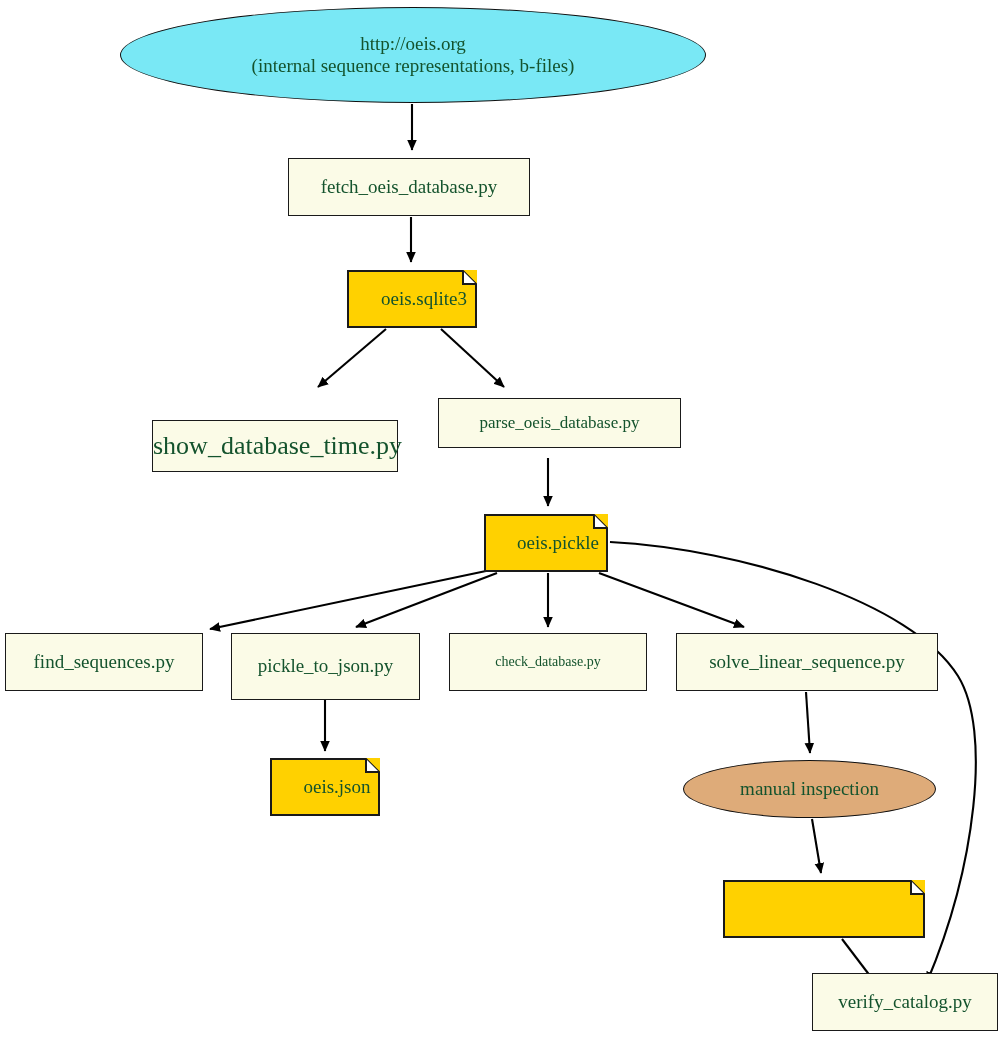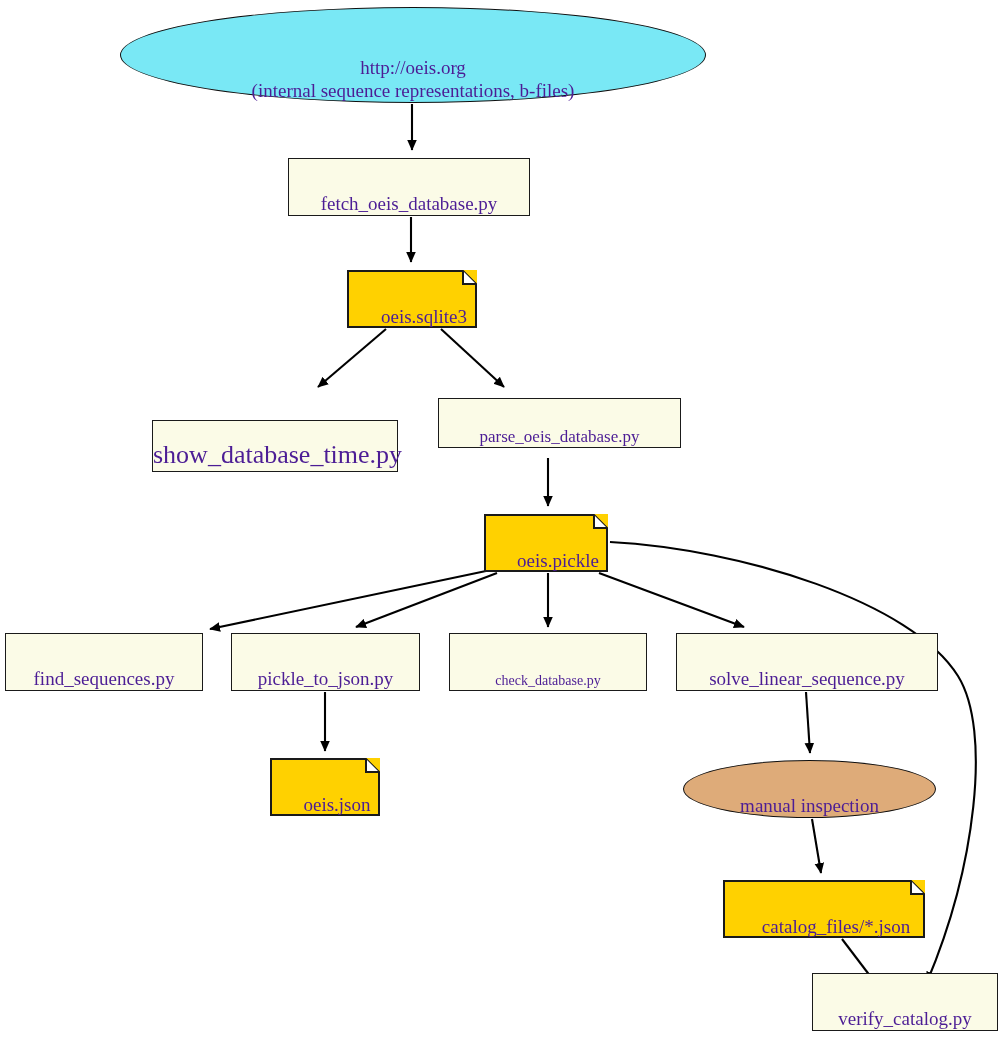--- a/index.html
+++ b/index.html
@@ -21,24 +21,24 @@
     left: 0;
     top: 0;
     width: 1005px;
     height: 1063px;
     pointer-events: none;
   }
   .node {
     position: absolute;
     box-sizing: border-box;
     display: flex;
-    align-items: flex-end;
+    align-items: center;
     justify-content: center;
     text-align: center;
-    color: #4c1d95;
+    color: #14532d;
     line-height: 1.18;
     white-space: pre;
     font-family: Liberation Serif, serif;
   }
   
   .box {
     background: #fbfbe7;
     border: 1.3px solid #1a1a1a;
   }
   
@@ -136,21 +136,21 @@
       <path d="M1,1 L110,1 L123,14 L123,57 L1,57 Z" fill="#ffd100" stroke="#1a1a1a" stroke-width="2" vector-effect="non-scaling-stroke"></path>
       <path d="M110,1 L110,14 L123,14" fill="#ffffff" stroke="#1a1a1a" stroke-width="2" vector-effect="non-scaling-stroke"></path>
     </svg>
     <span class="note-label">oeis.pickle</span>
   </div>
 
   <div class="node box" style="left:5px; top:633px; width:198px; height:58px; font-size:19px;">
     <span class="node-label">find_sequences.py</span>
   </div>
 
-  <div class="node box" style="left:231px; top:633px; width:189px; height:58px; font-size:19px;">
+  <div class="node box" style="left:231px; top:633px; width:189px; height:67px; font-size:19px;">
     <span class="node-label">pickle_to_json.py</span>
   </div>
 
   <div class="node box" style="left:449px; top:633px; width:198px; height:58px; font-size:14px;">
     <span class="node-label">check_database.py</span>
   </div>
 
   <div class="node box" style="left:676px; top:633px; width:262px; height:58px; font-size:19px;">
     <span class="node-label">solve_linear_sequence.py</span>
   </div>
@@ -165,20 +165,19 @@
 
   <div class="node ellipse ellipse-manual" style="left:683px; top:760px; width:253px; height:58px; font-size:19px;">
     <span class="node-label">manual inspection</span>
   </div>
 
   <div class="node note" style="left:723px; top:880px; width:202px; height:58px; font-size:19px;">
     <svg class="note-shape" viewBox="0 0 202 58" preserveAspectRatio="none">
       <path d="M1,1 L188,1 L201,14 L201,57 L1,57 Z" fill="#ffd100" stroke="#1a1a1a" stroke-width="2" vector-effect="non-scaling-stroke"></path>
       <path d="M188,1 L188,14 L201,14" fill="#ffffff" stroke="#1a1a1a" stroke-width="2" vector-effect="non-scaling-stroke"></path>
     </svg>
-    <span class="note-label">catalog_files/*.json</span>
   </div>
 
   <div class="node box" style="left:812px; top:973px; width:186px; height:58px; font-size:19px;">
     <span class="node-label">verify_catalog.py</span>
   </div>
 
 </div>
 
 </body></html>

